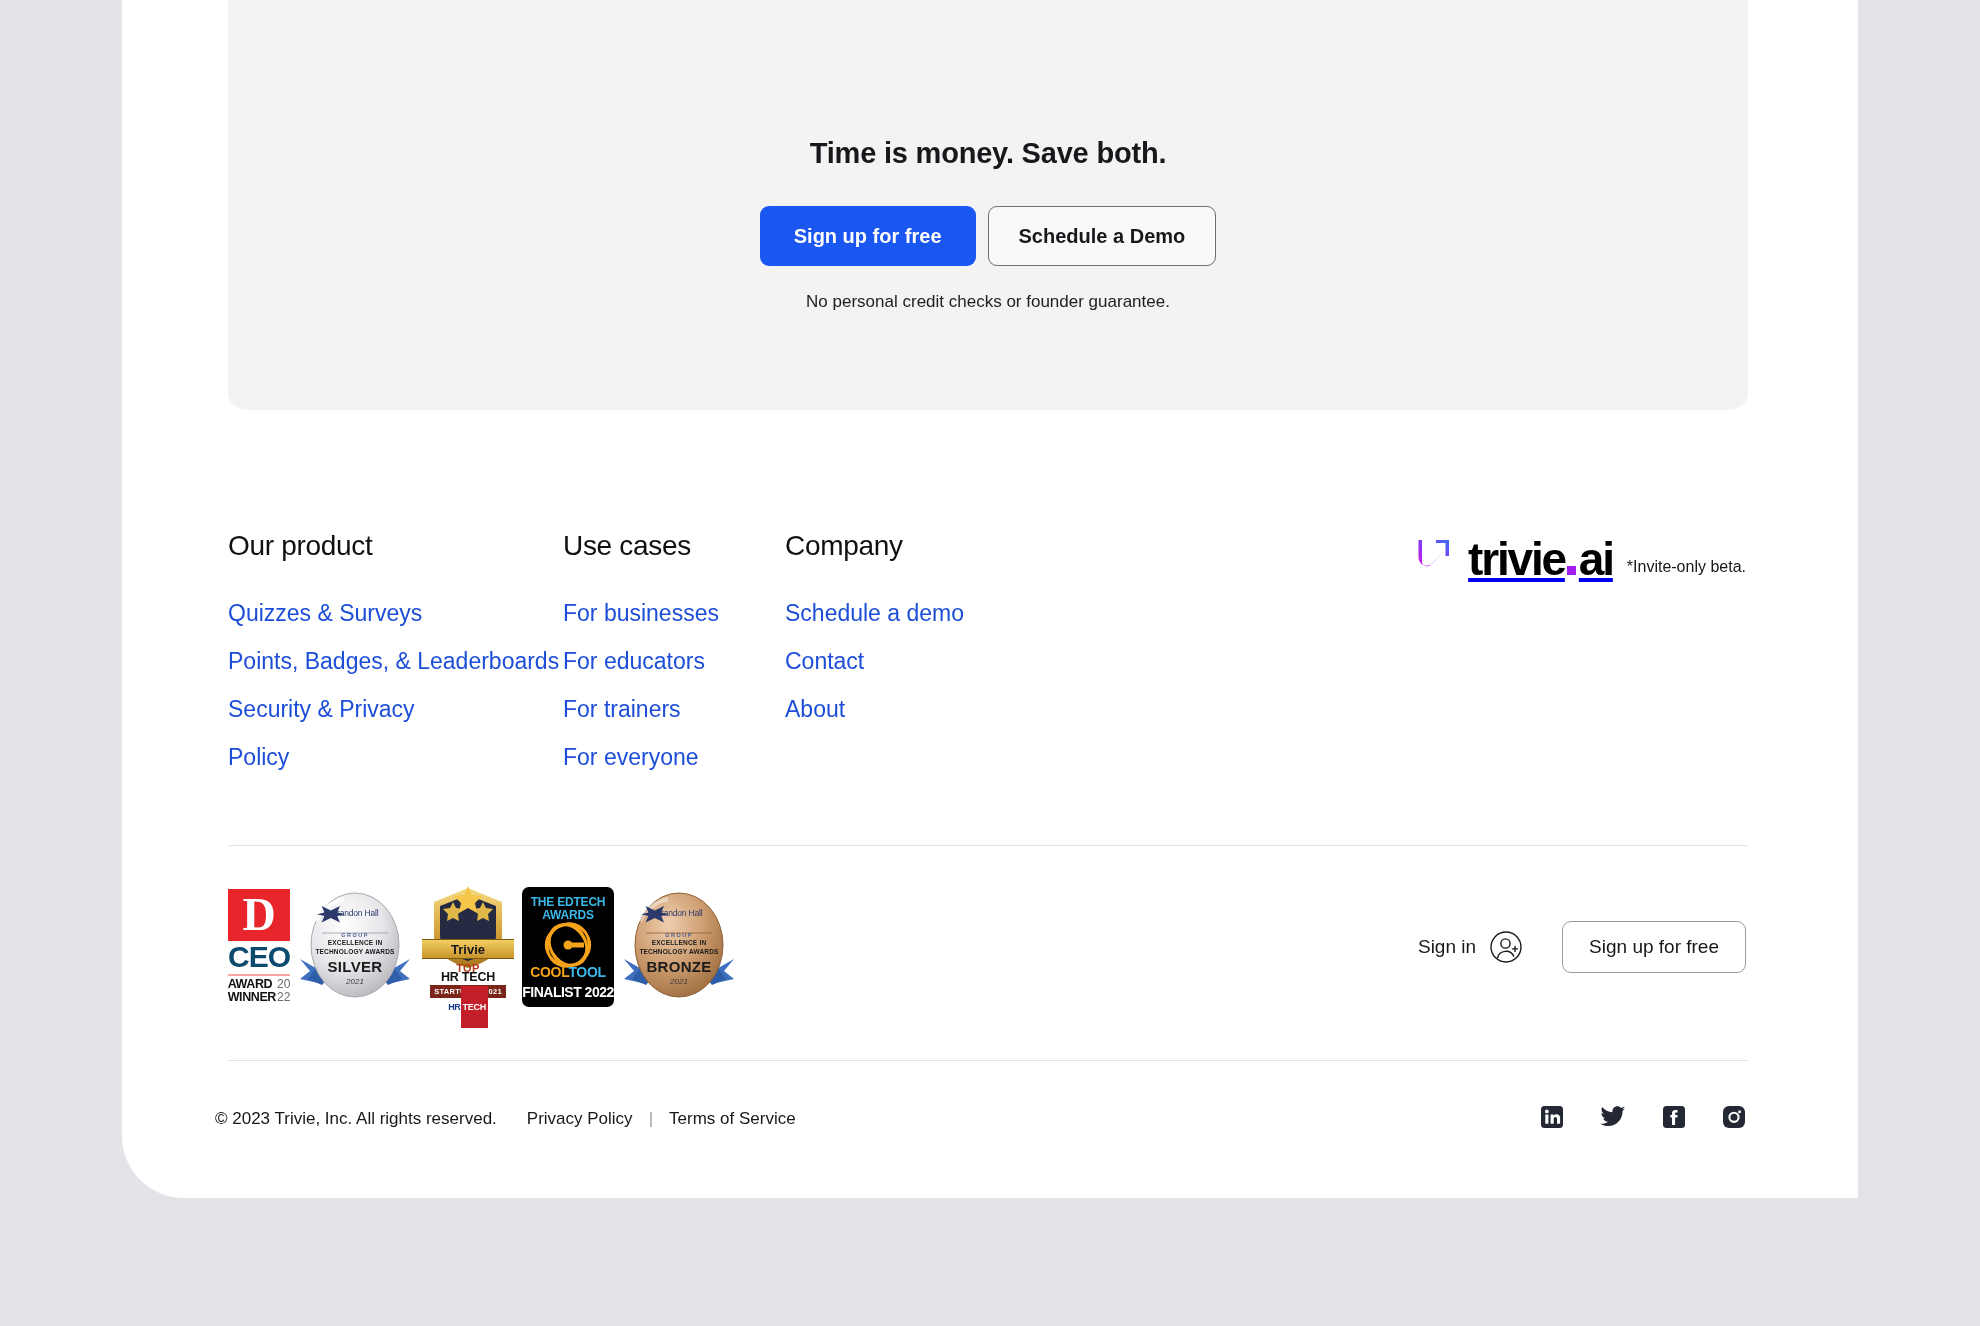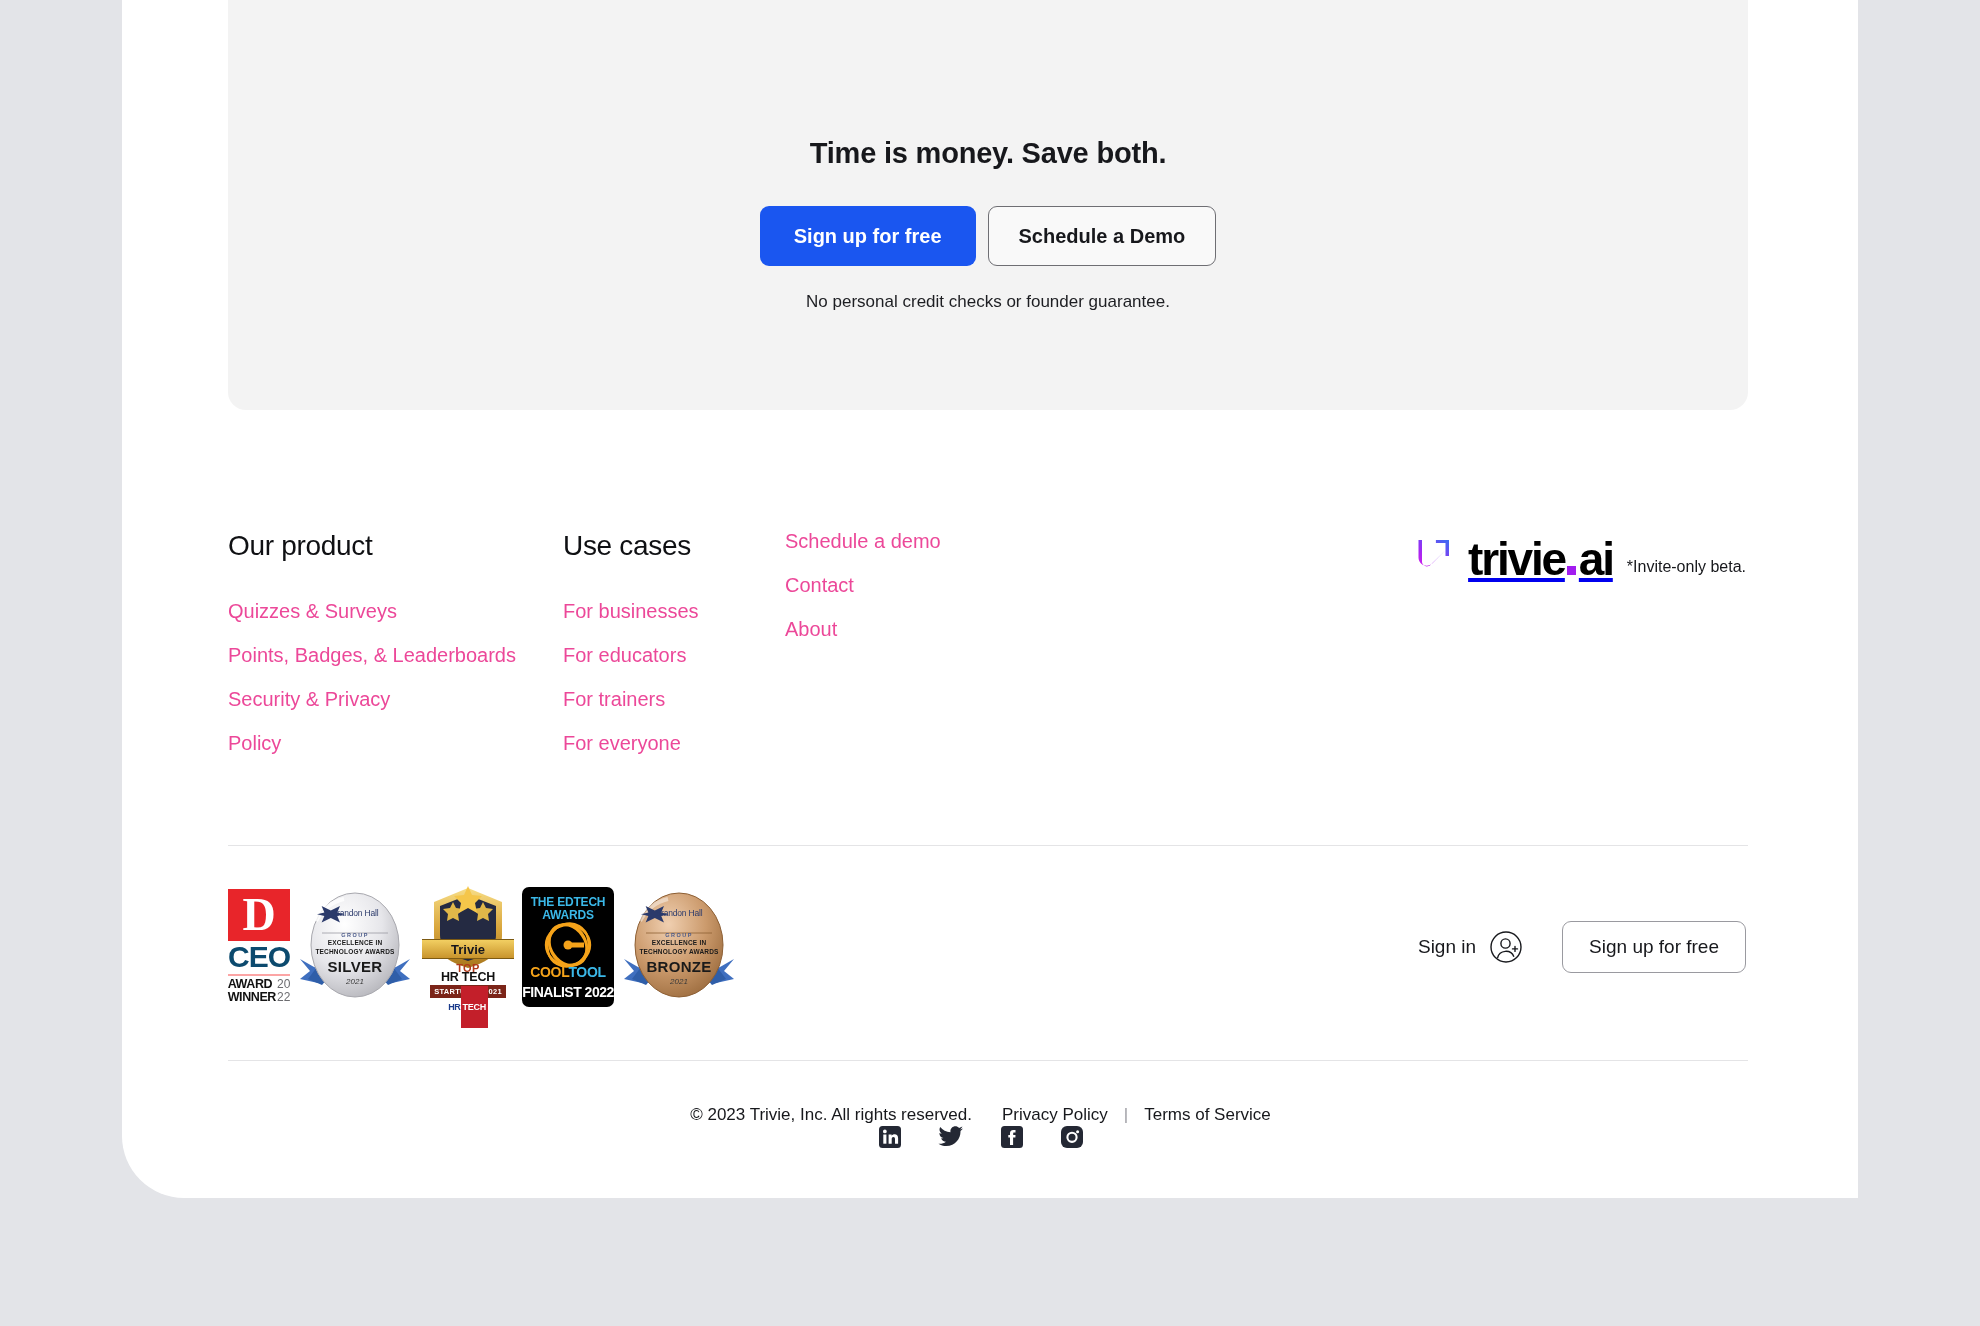--- a/index.html
+++ b/index.html
@@ -112,22 +112,22 @@
   .col-head {
     font-size: 28px;
     font-weight: 400;
     color: #0f1013;
     letter-spacing: -0.3px;
     margin-bottom: 38px;
   }
 
   .col-link {
     display: block;
-    font-size: 20px;
-    color: #ec4899;
+    font-size: 23px;
+    color: #1d4ed8;
     text-decoration: none;
     margin-bottom: 21px;
     white-space: nowrap;
   }
 
   
   .brand-block {
     position: absolute;
     right: 112px;        
     top: 536px;
@@ -433,21 +433,20 @@
 
   
   .bottom-bar {
     position: absolute;
     left: 93px;
     right: 112px;
     top: 1105px;
     display: flex;
     align-items: center;
     justify-content: space-between;
-    flex-direction: column;
   }
   .legal {
     display: flex;
     align-items: center;
     font-size: 17px;
     color: #17181c;
   }
   .legal .copy { margin-right: 30px; }
   .legal a {
     color: #17181c;
@@ -486,20 +485,21 @@
 
     <div class="link-col c2">
       <div class="col-head">Use cases</div>
       <a class="col-link" href="#">For businesses</a>
       <a class="col-link" href="#">For educators</a>
       <a class="col-link" href="#">For trainers</a>
       <a class="col-link" href="#">For everyone</a>
     </div>
 
     <div class="link-col">
+      <div class="col-head">Company</div>
       <a class="col-link" href="#">Schedule a demo</a>
       <a class="col-link" href="#">Contact</a>
       <a class="col-link" href="#">About</a>
     </div>
   </nav>
 
   <div class="brand-block">
     <a class="logo-lockup" href="#">
       <svg class="logo-mark" viewBox="0 0 46 43">
         <defs>

